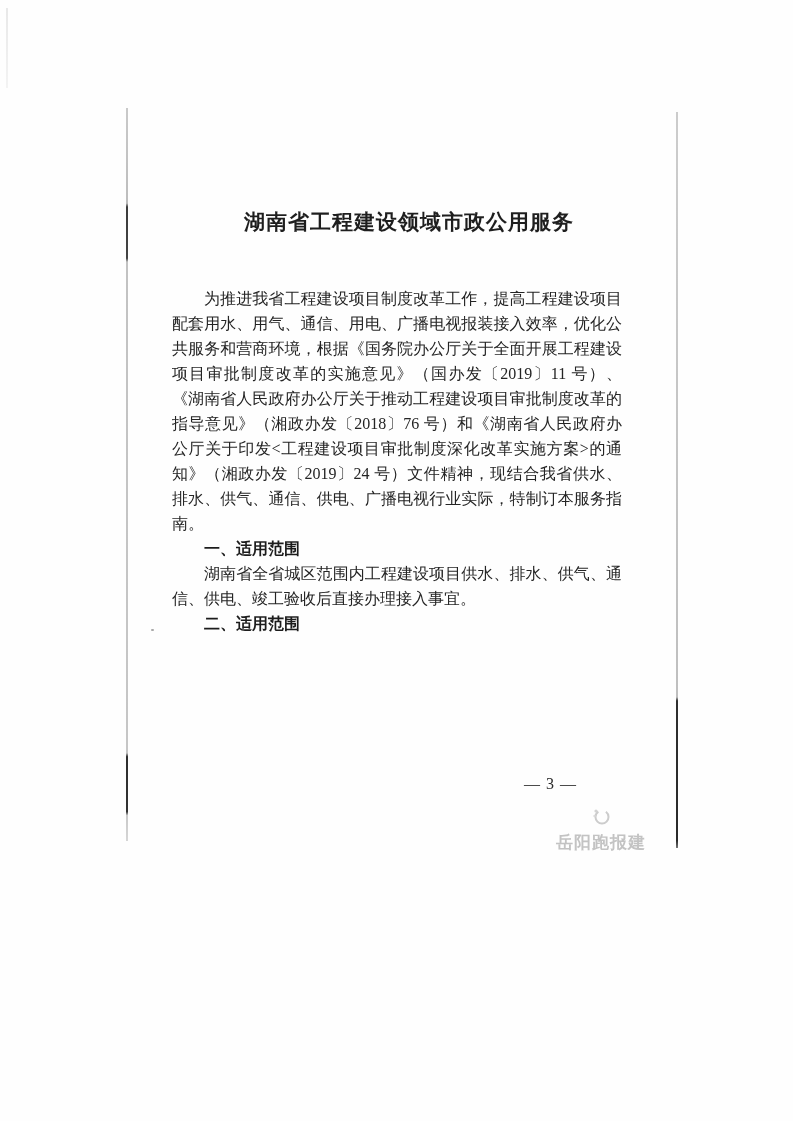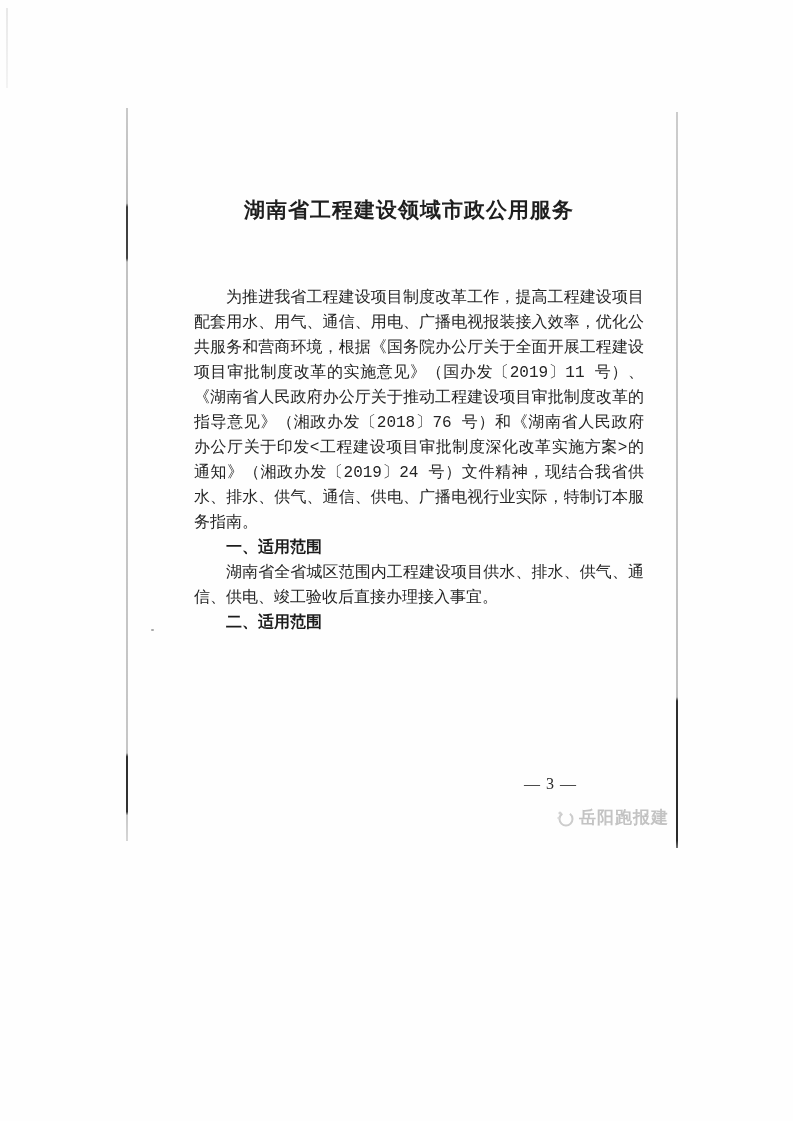--- a/index.html
+++ b/index.html
@@ -35,28 +35,28 @@
   .scan-edge-corner {
     left: 6px; top: 8px; height: 80px;
     background: linear-gradient(to bottom, #e8e8e8, #f3f3f3);
   }
   .scan-speck {
     position: absolute; left: 151px; top: 629px;
     width: 3px; height: 2px; background: #a9a9a9; border-radius: 1px;
   }
 
   .doc-title {
-    position: absolute; left: 184px; top: 192px; width: 450px;
+    position: absolute; left: 184px; top: 204px; width: 450px;
     text-align: center; color: #1e1e1e;
     font-weight: 700; font-size: 21px; line-height: 36px;
     letter-spacing: 1px;
   }
   .doc-body {
-    position: absolute; left: 194px; top: 286px; width: 450px;
-    color: #242424; font-size: 16px; line-height: 25px; font-family: Liberation Mono, monospace;
+    position: absolute; left: 172px; top: 286px; width: 450px;
+    color: #242424; font-size: 16px; line-height: 25px;
   }
   .para {
     text-indent: 2em;
     text-align: justify;
   }
   .heading {
     text-indent: 2em;
     font-weight: 700;
     color: #1c1c1c;
   }
@@ -68,20 +68,21 @@
     color: #2a2a2a; font-size: 16px; letter-spacing: 1px;
     font-family: "Liberation Serif", "DejaVu Serif", serif;
   }
   .watermark {
     position: absolute; left: 556px; top: 806px;
     display: flex; align-items: center; gap: 5px;
     color: #c3c3c3;
     font-size: 17px; font-weight: 700; letter-spacing: 1px;
     font-family: "Liberation Sans", "DejaVu Sans", sans-serif;
     user-select: none;
+    flex-direction: column;
   }
   .watermark svg { display: block; }
 </style>
 </head>
 <body>
 
 <div class="page">
 
   <div class="scan-edge scan-edge-corner"></div>
   <div class="scan-edge scan-edge-left"></div>

